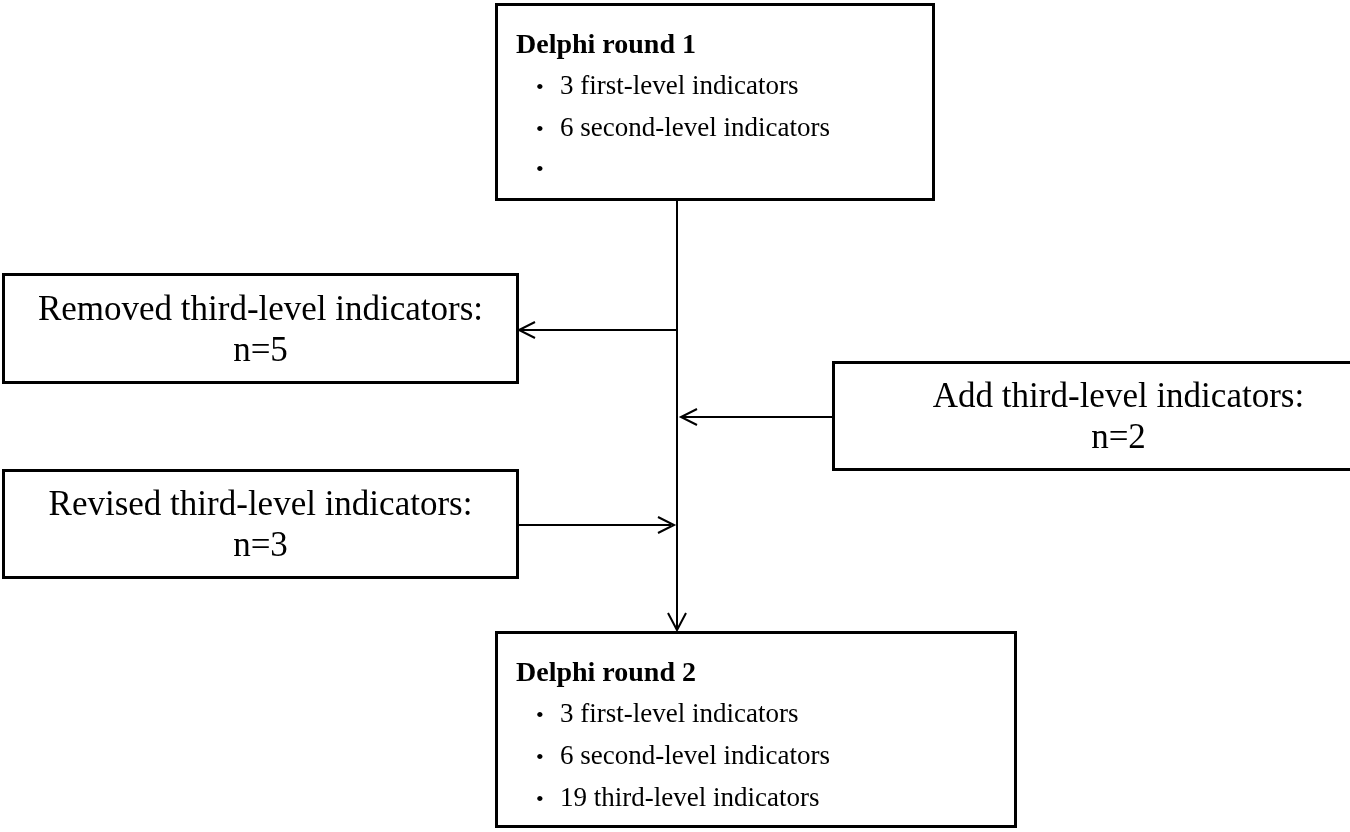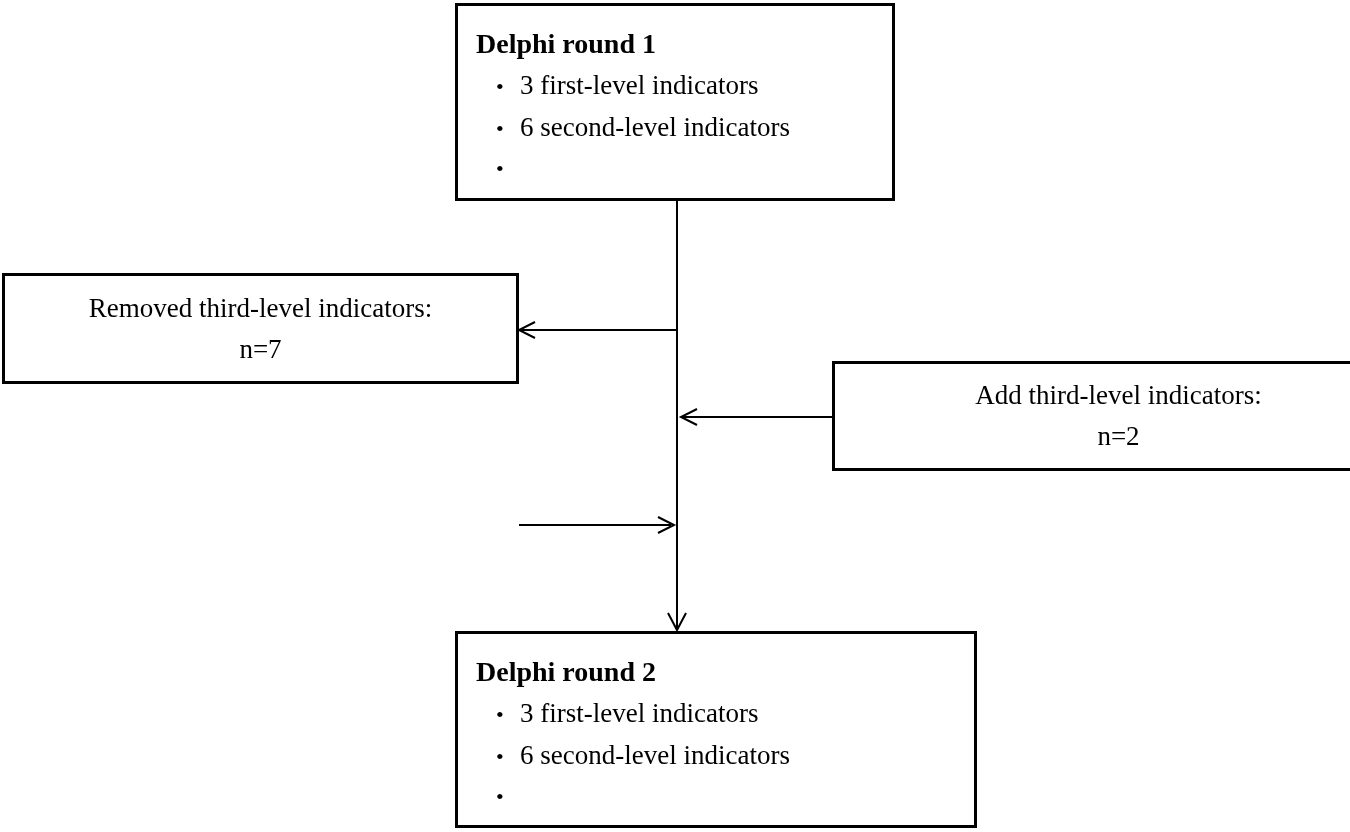--- a/index.html
+++ b/index.html
@@ -17,20 +17,21 @@
     color: #000000;
   }
   .box {
     position: absolute;
     box-sizing: border-box;
     border: 3px solid #000000;
     background: #ffffff;
   }
   .list-box {
     padding: 17px 8px 0 18px;
+    margin-left: 40px;
   }
   .box-title {
     font-weight: bold;
     font-size: 28px;
     line-height: 42px;
     white-space: nowrap;
   }
   .item {
     display: flex;
     align-items: baseline;
@@ -44,21 +45,21 @@
     padding-left: 20px;
     box-sizing: border-box;
     font-size: 22px;
   }
   .center-box {
     display: flex;
     flex-direction: column;
     align-items: center;
     justify-content: center;
     text-align: right;
-    font-size: 27px;
+    font-size: 35px;
     line-height: 41px;
   }
   #connectors {
     position: absolute;
     left: 0;
     top: 0;
     pointer-events: none;
   }
   #connectors path, #connectors polyline {
     stroke: #000000;
@@ -96,37 +97,42 @@
       <span class="bullet">•</span>
       <span>6 second-level indicators</span>
     </div>
     <div class="item">
       <span class="bullet">•</span>
     </div>
   </div>
 
   <div class="box center-box" style="left:2px; top:273px; width:517px; height:111px;">
     <div>Removed third-level indicators:</div>
-    <div>n=7</div>
+    <div>n=5</div>
   </div>
 
   <div class="box center-box" style="left:832px; top:361px; width:573px; height:110px;">
     <div>Add third-level indicators:</div>
     <div>n=2</div>
   </div>
 
+  <div class="box center-box" style="left:2px; top:469px; width:517px; height:110px;">
+    <div>Revised third-level indicators:</div>
+    <div>n=3</div>
+  </div>
 
   <div class="box list-box" style="left:455px; top:631px; width:522px; height:197px;">
     <div class="box-title">Delphi round 2</div>
     <div class="item">
       <span class="bullet">•</span>
       <span>3 first-level indicators</span>
     </div>
     <div class="item">
       <span class="bullet">•</span>
       <span>6 second-level indicators</span>
     </div>
     <div class="item">
       <span class="bullet">•</span>
+      <span>19 third-level indicators</span>
     </div>
   </div>
 
 </div>
 
 </body></html>

